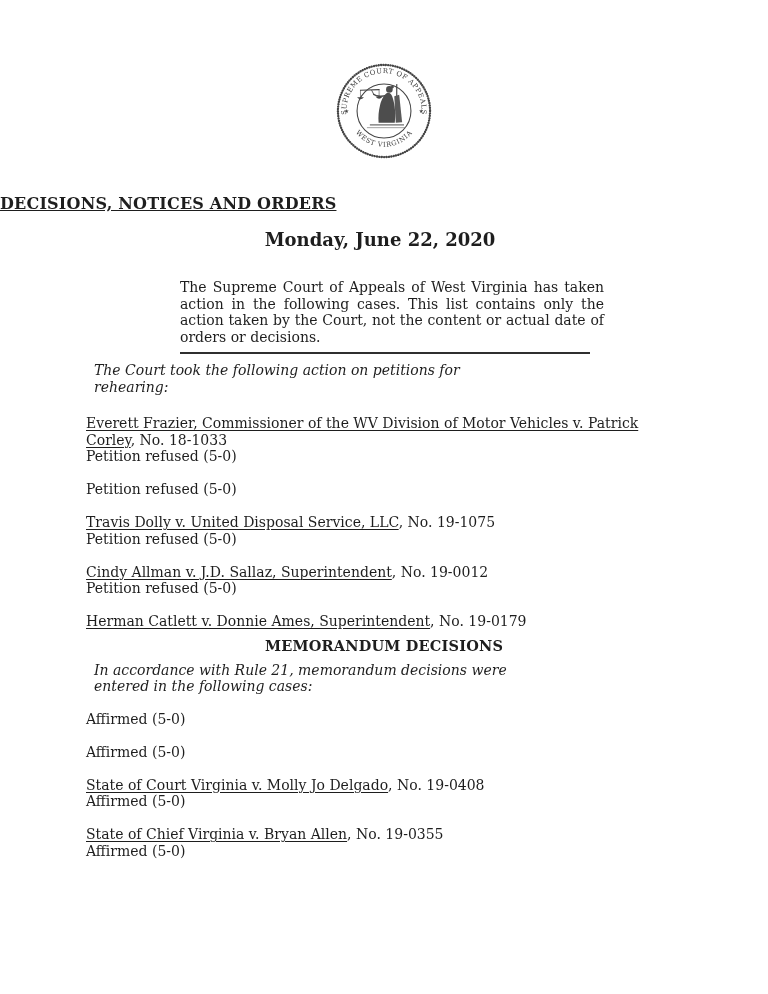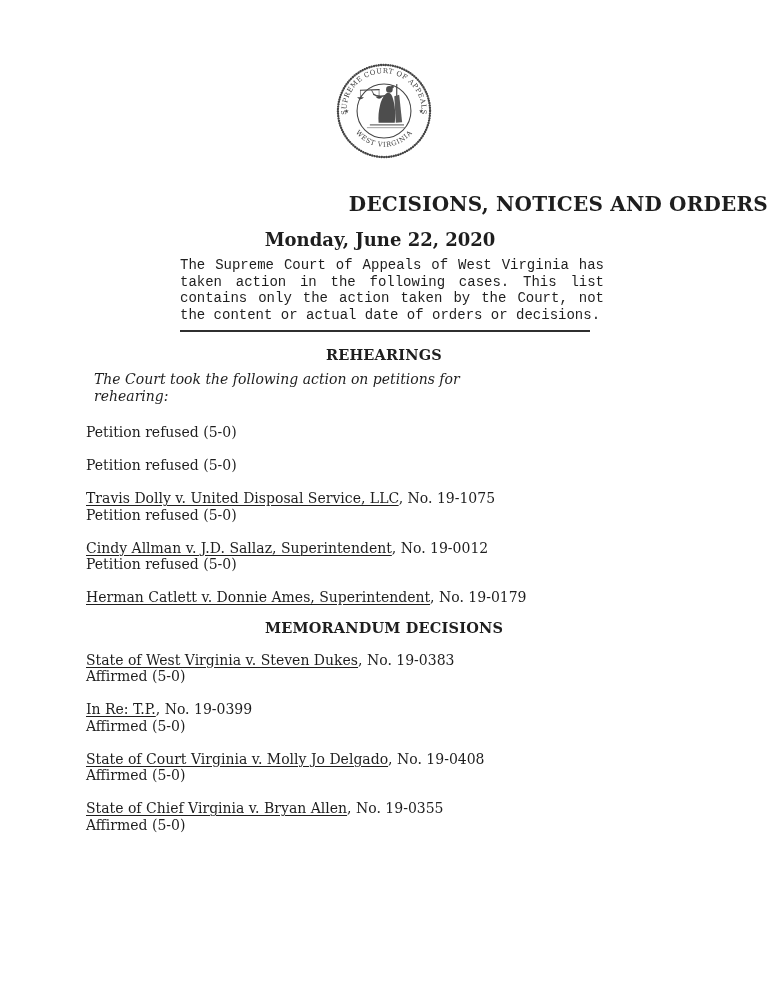--- a/index.html
+++ b/index.html
@@ -15,57 +15,57 @@
     color: #1e1e1e;
     overflow: hidden;
   }
   .seal-wrap {
     padding-top: 62px;
     display: flex;
     justify-content: center;
   }
   .title {
     margin: 32px 0 0 0;
-    text-align: right;
-    font-size: 20px;
+    text-align: left;
+    font-size: 16px;
     line-height: 24px;
     font-weight: bold;
     letter-spacing: 0.2px;
+    text-decoration: underline;
   }
   .date {
     margin: 13px 8px 0 0;
     text-align: center;
     font-size: 18px;
     line-height: 22px;
     font-weight: bold;
   }
   .content { padding: 0 86px; }
   .indent { margin-left: 94px; width: 424px; }
   .intro {
-    margin-top: 6px;
+    margin-top: 28px;
     margin-bottom: 0;
     text-align: justify;
-    font-family: Liberation Mono, monospace;
   }
   .rule {
     border: none;
     border-top: 2px solid #2f2f2f;
     width: 410px;
     margin: 7px 0 0 94px;
     height: 0;
   }
   .section-heading {
     margin: 14px 0 0 0;
     text-align: center;
     font-size: 14.5px;
     line-height: 17px;
     font-weight: bold;
     letter-spacing: 0.2px;
   }
-  .section + .section .section-heading { margin-top: 13px; }
+  .section + .section .section-heading { margin-top: 7px; }
   .section-intro { margin: 8px; font-style: italic; }
   .cases { margin-top: 20px; }
   .section + .section .cases { margin-top: 16px; }
   .case { margin-bottom: 16.5px; }
   .case:last-child { margin-bottom: 0; }
   .case-name { text-decoration: underline; text-underline-offset: 2px; text-decoration-thickness: 1px; }
   .case-number { white-space: nowrap; }
 </style>
 </head>
 <body>
@@ -115,24 +115,24 @@
   <h1 class="title">DECISIONS, NOTICES AND ORDERS</h1>
   <h2 class="date">Monday, June 22, 2020</h2>
 
   <div class="content">
 
     <p class="intro indent">The Supreme Court of Appeals of West Virginia has taken action in the following cases. This list contains only the action taken by the Court, not the content or actual date of orders or decisions.</p>
 
     <hr class="rule">
 
     <section class="section">
-      <h3 class="section-heading">REHEARINGS</h3>
       <p class="section-intro indent">The Court took the following action on petitions for rehearing:</p>
       <div class="cases">
           <div class="case">
+            <div><span class="case-name">Everett Frazier, Commissioner of the WV Division of Motor Vehicles v. Patrick Corley</span>, <span class="case-number">No. 18-1033</span></div>
             <div class="case-action">Petition refused (5-0)</div>
           </div>
           <div class="case">
             <div class="case-action">Petition refused (5-0)</div>
           </div>
           <div class="case">
             <div><span class="case-name">Travis Dolly v. United Disposal Service, LLC</span>, <span class="case-number">No. 19-1075</span></div>
             <div class="case-action">Petition refused (5-0)</div>
           </div>
           <div class="case">
@@ -140,27 +140,26 @@
             <div class="case-action">Petition refused (5-0)</div>
           </div>
           <div class="case">
             <div><span class="case-name">Herman Catlett v. Donnie Ames, Superintendent</span>, <span class="case-number">No. 19-0179</span></div>
           </div>
         </div>
     </section>
 
     <section class="section">
       <h3 class="section-heading">MEMORANDUM DECISIONS</h3>
+      <p class="section-intro indent">In accordance with Rule 21, memorandum decisions were entered in the following cases:</p>
       <div class="cases">
           <div class="case">
-            <div><span class="case-name">State of West Virginia v. Steven Dukes</span>, <span class="case-number">No. 19-0383</span></div>
             <div class="case-action">Affirmed (5-0)</div>
           </div>
           <div class="case">
-            <div><span class="case-name">In Re: T.P.</span>, <span class="case-number">No. 19-0399</span></div>
             <div class="case-action">Affirmed (5-0)</div>
           </div>
           <div class="case">
             <div><span class="case-name">State of Court Virginia v. Molly Jo Delgado</span>, <span class="case-number">No. 19-0408</span></div>
             <div class="case-action">Affirmed (5-0)</div>
           </div>
           <div class="case">
             <div><span class="case-name">State of Chief Virginia v. Bryan Allen</span>, <span class="case-number">No. 19-0355</span></div>
             <div class="case-action">Affirmed (5-0)</div>
           </div>

